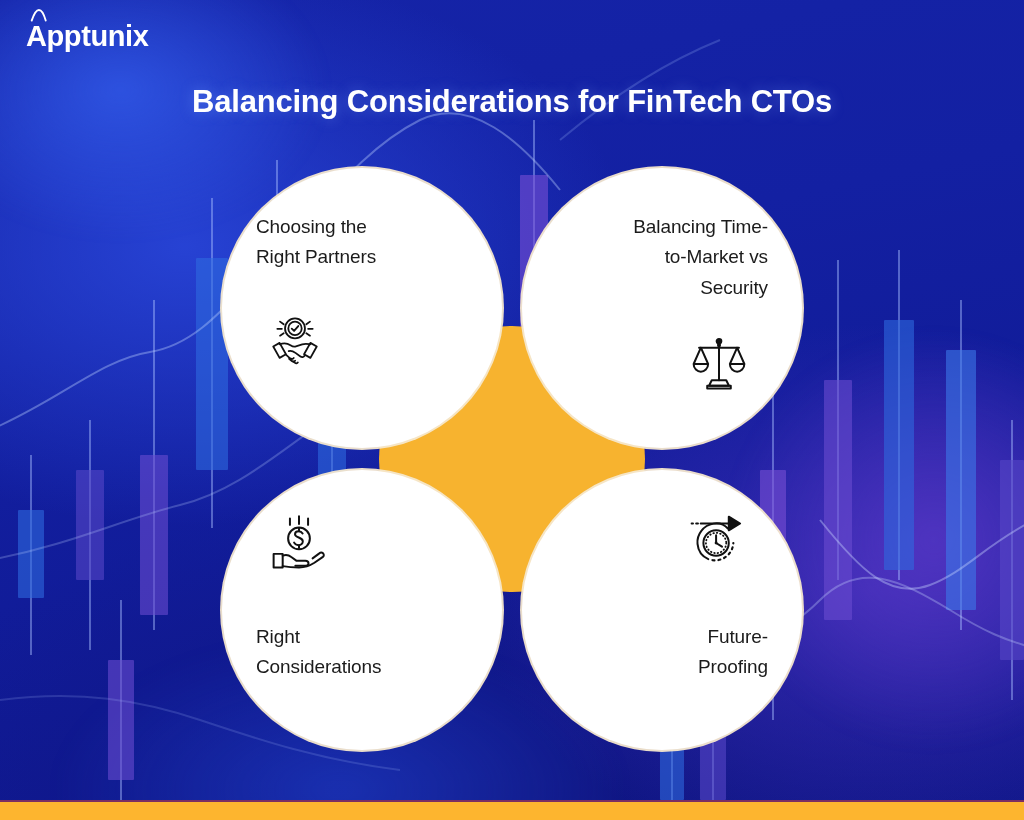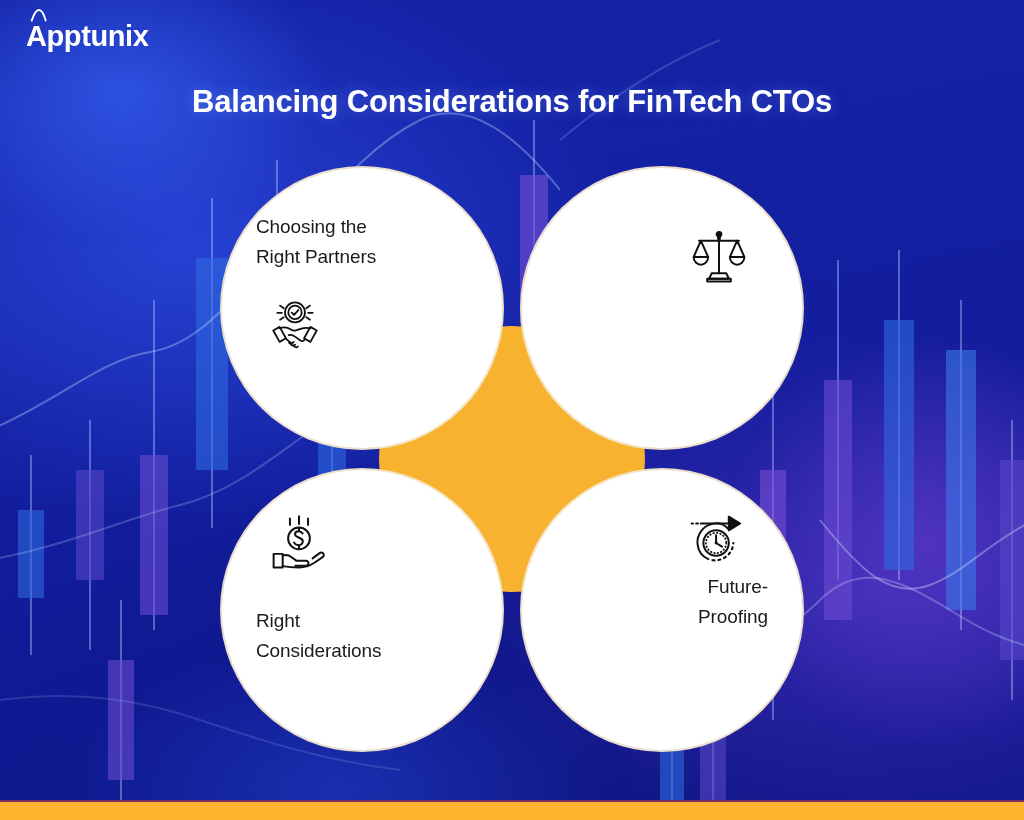--- a/index.html
+++ b/index.html
@@ -136,20 +136,21 @@
   }
   .wedge.tl { left: 0;  top: 0;    clip-path: inset(168px 0 0 168px); }
   .wedge.tr { right: 0; top: 0;    clip-path: inset(168px 168px 0 0); }
   .wedge.bl { left: 0;  bottom: 0; clip-path: inset(0 0 168px 168px); }
   .wedge.br { right: 0; bottom: 0; clip-path: inset(0 168px 168px 0); }
 
   .lobe-inner {
     position: absolute; inset: 0;
     display: flex; flex-direction: column;
     padding: 44px 34px 40px 34px;
+    gap: 16px;
   }
   .lobe.tl .lobe-inner,
   .lobe.tr .lobe-inner { justify-content: flex-start; }
   .lobe.bl .lobe-inner,
   .lobe.br .lobe-inner { justify-content: flex-start; padding-top: 52px; }
 
   .lobe-label {
     font-size: 19px;
     line-height: 1.6;
     color: #1B1B1B;
@@ -164,21 +165,21 @@
 
   .lobe.tr .lobe-inner { align-items: flex-end; text-align: right; }
   .lobe.tr .lobe-icon  { margin: 16px 20px 0 0; }
 
   .lobe.bl .lobe-inner { align-items: flex-start; text-align: left; padding-top: 44px; }
   .lobe.bl .lobe-icon  { margin: 0 0 0 14px; }
   .lobe.bl .lobe-label { margin-top: 34px; }
 
   .lobe.br .lobe-inner { align-items: flex-end; text-align: right; padding-top: 44px; }
   .lobe.br .lobe-icon  { margin: 0 22px 0 0; }
-  .lobe.br .lobe-label { }
+  .lobe.br .lobe-label { margin-top: 34px; }
 
   .icon-svg { width: 100%; height: 100%; display: block; }
 </style>
 </head>
 <body>
 
 <div id="stage">
 
   <div class="bg-layer bg-base"></div>
   <div class="bg-glow-a"></div>
@@ -303,20 +304,23 @@
             <path d="M22,46 L26.5,50 C 27.8,51.1 29.6,51 30.6,49.7"></path>
             <path d="M25.5,50.5 L28.5,53 C 29.6,53.9 31.2,53.8 32.1,52.7"></path>
             <path d="M30,53.5 L32,55 C 33,55.8 34.4,55.6 35.1,54.6"></path>
           </svg>
         </div>
       </div>
     </div>
 
     <div class="lobe tr">
       <div class="lobe-inner">
+        <div class="lobe-label">Balancing Time-
+to-Market vs
+Security</div>
         <div class="lobe-icon">
           <svg class="icon-svg" viewBox="0 0 64 64" fill="none" stroke="#111" stroke-width="2.2" stroke-linecap="round" stroke-linejoin="round">
             <path d="M32,4.5 C 33.6,4.5 34.6,5.6 34.6,7 C 34.6,8.1 34,9 33,9.4 L33,12 L31,12 L31,9.4 C 30,9 29.4,8.1 29.4,7 C 29.4,5.6 30.4,4.5 32,4.5 Z" fill="#111"></path>
             <path d="M32,12 L32,50"></path>
             <path d="M10,14 L54,14"></path>
             <path d="M12,14 L4,32 L20,32 Z M4,32 C 4,37 8,40.5 12,40.5 C 16,40.5 20,37 20,32"></path>
             <path d="M52,14 L44,32 L60,32 Z M44,32 C 44,37 48,40.5 52,40.5 C 56,40.5 60,37 60,32"></path>
             <path d="M24,50 L40,50 L43,56 L21,56 Z"></path>
             <path d="M19,56 L45,56 L45,59 L19,59 Z"></path>
           </svg>

